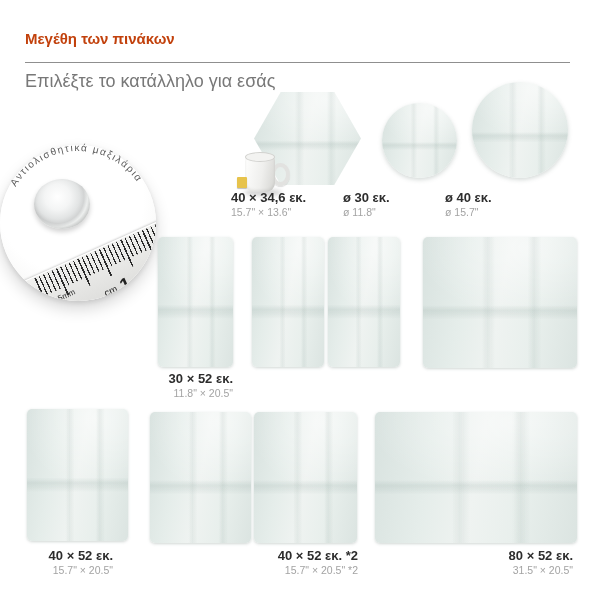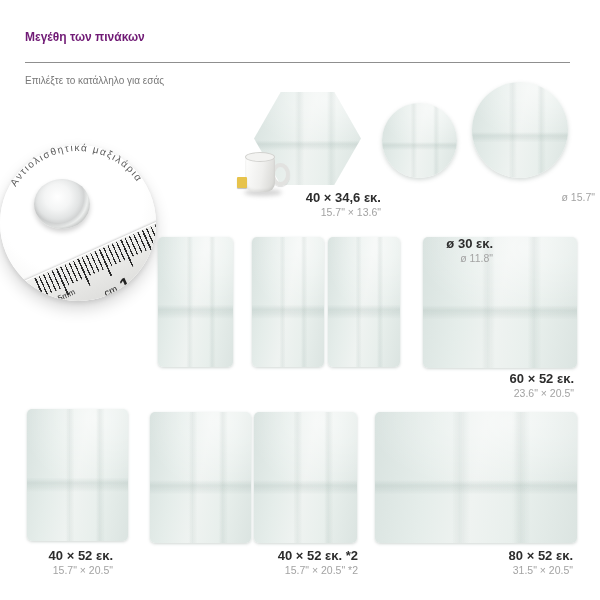--- a/index.html
+++ b/index.html
@@ -1,41 +1,41 @@
 <!DOCTYPE html>
 <html><head>
 <meta charset="utf-8">
 <style>
   html,body{margin:0;padding:0;background:#fff;}
   .page{position:relative;width:600px;height:600px;background:#ffffff;overflow:hidden;
         font-family:"Liberation Sans", sans-serif;}
 
   
-  .title{position:absolute;left:25px;top:30px;font-size:12px;font-weight:bold;color:#701a75;}
+  .title{position:absolute;left:25px;top:30px;font-size:15px;font-weight:bold;color:#c2410c;}
   .rule{position:absolute;left:25px;top:62px;width:545px;height:1px;background:#8f8f8f;}
-  .subtitle{position:absolute;left:25px;top:71px;font-size:10px;color:#787878;line-height:20px;}
+  .subtitle{position:absolute;left:25px;top:71px;font-size:18px;color:#787878;line-height:20px;}
 
   
   .glass{position:absolute;
     background:
       radial-gradient(120% 90% at 68% 8%, rgba(255,255,255,.55), rgba(255,255,255,0) 60%),
       linear-gradient(100deg,#d8e2df 0%,#e5edea 28%,#eff3f1 50%,#e8efec 72%,#dbe4e1 100%);
     box-shadow:0 1px 3px rgba(90,110,105,.28);}
   .glass::after{content:"";position:absolute;inset:0;border-radius:inherit;
     background:
       linear-gradient(to bottom, transparent 52%, rgba(125,150,143,.16) 56%, rgba(125,150,143,.10) 59%, transparent 63%),
       linear-gradient(to right, transparent 38%, rgba(125,150,143,.10) 42%, transparent 47%),
       linear-gradient(to right, transparent 68%, rgba(125,150,143,.12) 72%, transparent 77%);}
   .panel{border-radius:5px;}
   .round{border-radius:50%;box-shadow:0 2px 4px rgba(90,110,105,.25);}
   .hex{clip-path:polygon(0% 50%,25% 0%,75% 0%,100% 50%,75% 100%,25% 100%);box-shadow:none;}
 
   
   .lbl{position:absolute;}
-  .lbl.center{text-align:right;}
+  .lbl.center{text-align:left;}
   .lbl.rightal{text-align:right;}
   .metric{font-size:13px;font-weight:bold;color:#2d2d2d;line-height:15px;}
   .imperial{font-size:10.5px;color:#a3a3a3;line-height:13px;margin-top:1px;}
 
   
   .mug{position:absolute;left:236px;top:150px;width:54px;height:50px;}
   .mug-shadow{position:absolute;left:8px;top:39px;width:38px;height:7px;border-radius:50%;
     background:rgba(60,60,60,.22);filter:blur(2px);}
   .mug-handle{position:absolute;left:35px;top:13px;width:11px;height:15px;border:4px solid #e2e2e0;
     border-radius:50%;box-shadow:0 1px 1px rgba(0,0,0,.12);}
@@ -115,31 +115,32 @@
 
   <div class="glass panel" style="left:27px;top:409px;width:101px;height:132px;"></div>
   <div class="glass panel" style="left:150px;top:412px;width:101px;height:131px;"></div>
   <div class="glass panel" style="left:254px;top:412px;width:103px;height:131px;"></div>
   <div class="glass panel" style="left:375px;top:412px;width:202px;height:131px;"></div>
 
   <div class="lbl center" style="left:231px;top:190px;width:150px;">
     <div class="metric">40 × 34,6 εκ.</div>
     <div class="imperial">15.7" × 13.6"</div>
   </div>
-  <div class="lbl center" style="left:343px;top:190px;width:150px;margin-top:46px;">
+  <div class="lbl center" style="left:343px;top:190px;width:150px;">
     <div class="metric">ø 30 εκ.</div>
     <div class="imperial">ø 11.8"</div>
   </div>
   <div class="lbl center" style="left:445px;top:190px;width:150px;">
+    <div class="metric">ø 40 εκ.</div>
     <div class="imperial">ø 15.7"</div>
   </div>
 
-  <div class="lbl rightal" style="right:26px;top:371px;width:160px;">
-    <div class="metric">60 × 52 εκ.</div>
-    <div class="imperial">23.6" × 20.5"</div>
+  <div class="lbl rightal" style="right:367px;top:371px;width:160px;">
+    <div class="metric">30 × 52 εκ.</div>
+    <div class="imperial">11.8" × 20.5"</div>
   </div>
 
   <div class="lbl rightal" style="right:487px;top:548px;width:160px;">
     <div class="metric">40 × 52 εκ.</div>
     <div class="imperial">15.7" × 20.5"</div>
   </div>
   <div class="lbl rightal" style="right:242px;top:548px;width:160px;text-align:right;">
     <div class="metric">40 × 52 εκ. *2</div>
     <div class="imperial">15.7" × 20.5" *2</div>
   </div>

